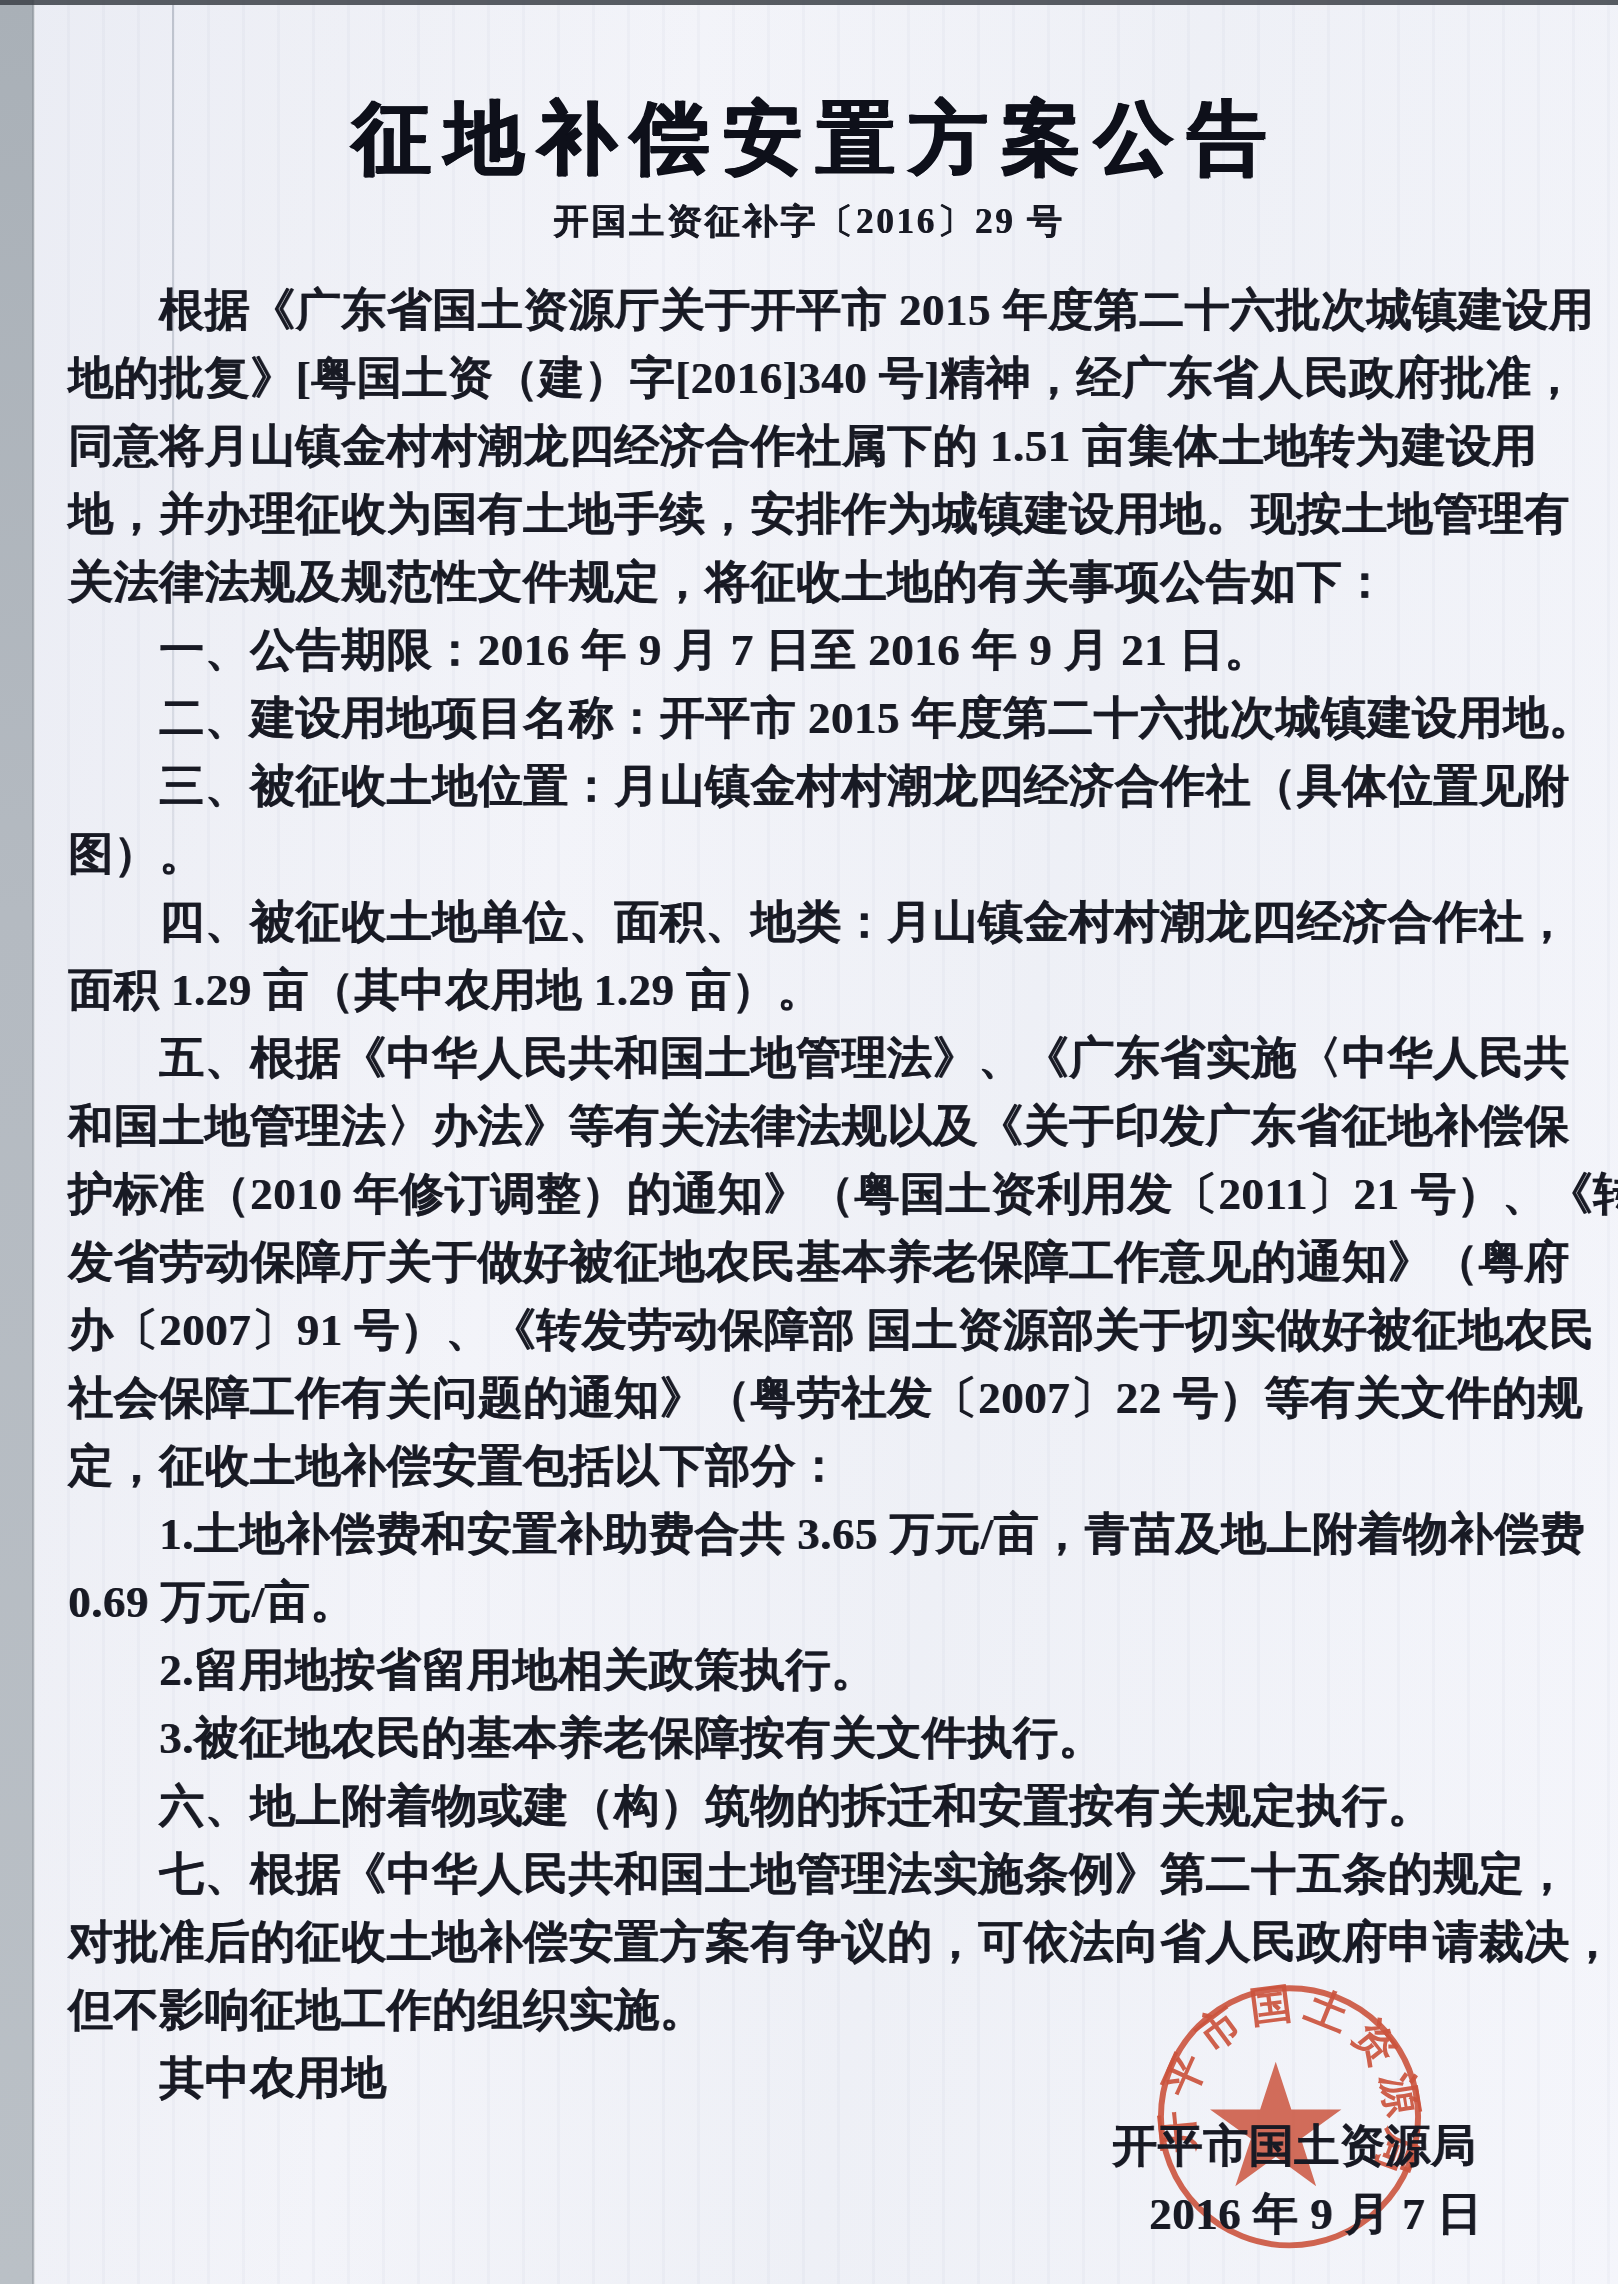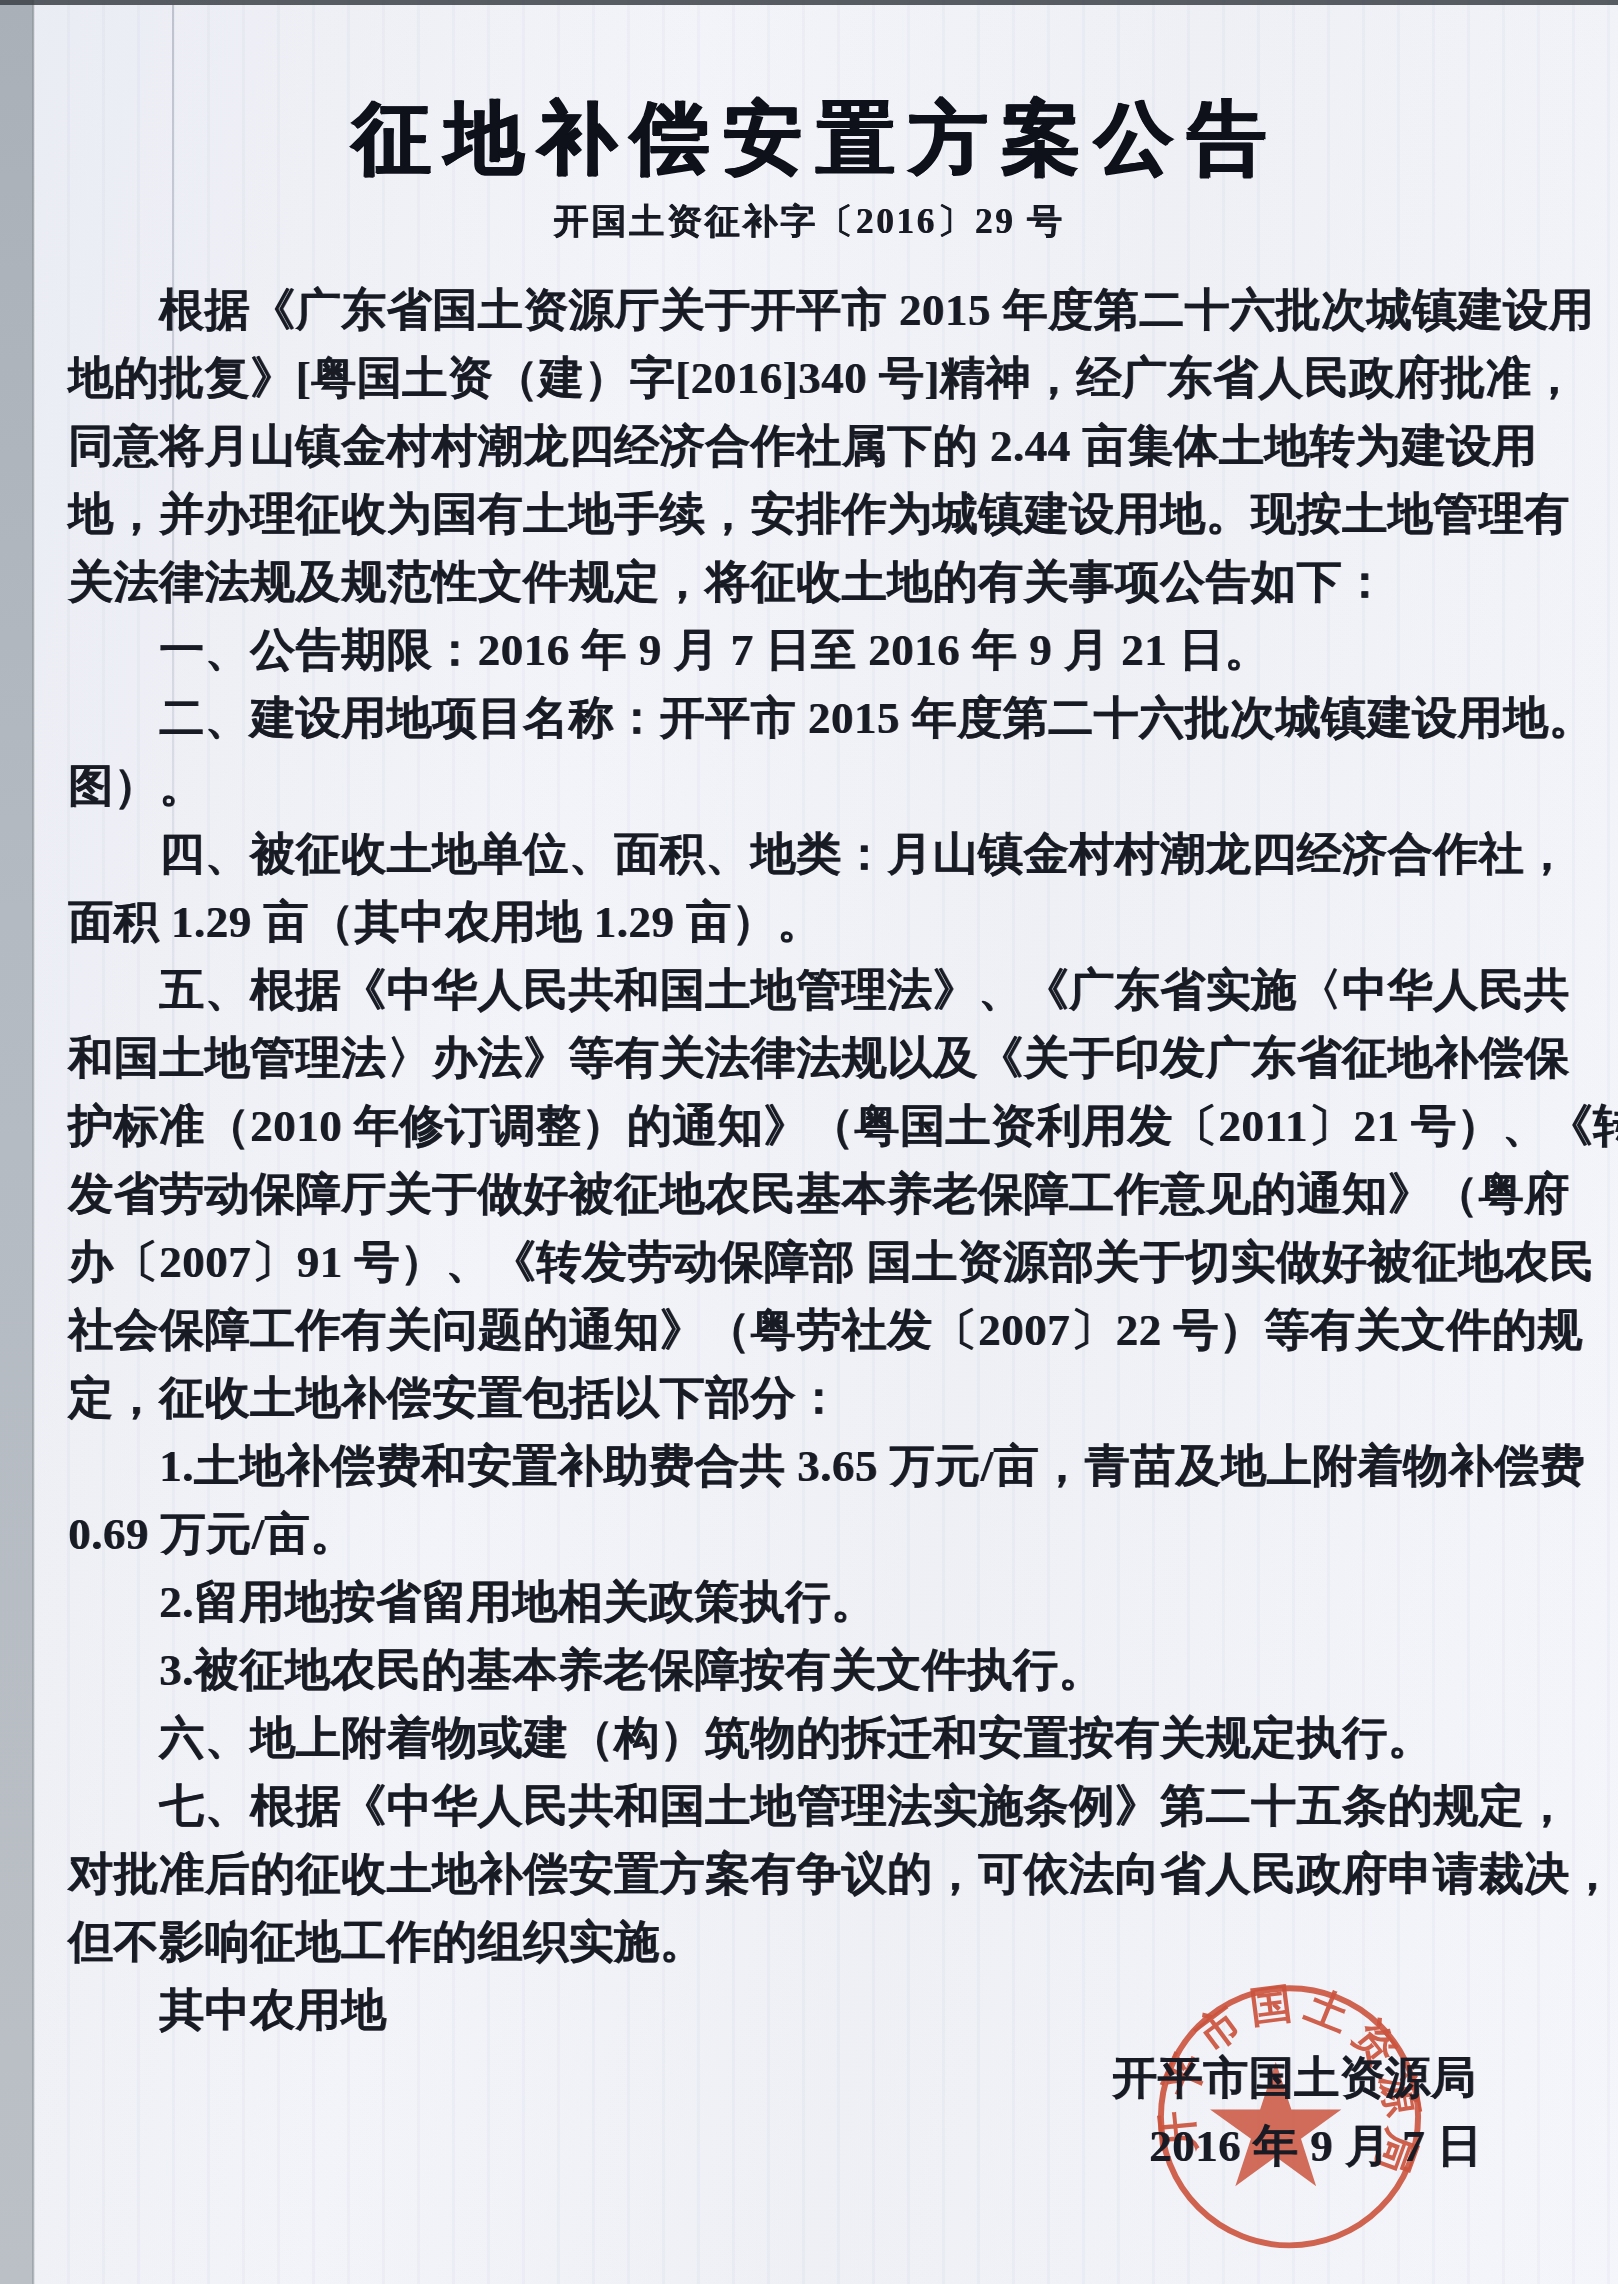--- a/index.html
+++ b/index.html
@@ -108,25 +108,26 @@
       <polygon points="330,265 296,369 187,369 276,433 242,536 330,472 418,536 385,433 473,369 364,369" fill="#c8462e" opacity="0.85"></polygon>
       <path id="sealArc" d="M 158 459 A 215 215 0 1 1 562 459" fill="none"></path>
       <text opacity="0.92">
         <textPath href="#sealArc" xlink:href="#sealArc">开平市国土资源局</textPath>
       </text>
     </svg>
 
     <div class="body">
       <div class="bline">　　根据《广东省国土资源厅关于开平市 2015 年度第二十六批次城镇建设用</div>
       <div class="bline">地的批复》[粤国土资（建）字[2016]340 号]精神，经广东省人民政府批准，</div>
-      <div class="bline">同意将月山镇金村村潮龙四经济合作社属下的 2.44 亩集体土地转为建设用</div>
+      <div class="bline">同意将月山镇金村村潮龙四经济合作社属下的 1.51 亩集体土地转为建设用</div>
       <div class="bline">地，并办理征收为国有土地手续，安排作为城镇建设用地。现按土地管理有</div>
       <div class="bline">关法律法规及规范性文件规定，将征收土地的有关事项公告如下：</div>
       <div class="bline">　　一、公告期限：2016 年 9 月 7 日至 2016 年 9 月 21 日。</div>
       <div class="bline">　　二、建设用地项目名称：开平市 2015 年度第二十六批次城镇建设用地。</div>
+      <div class="bline">　　三、被征收土地位置：月山镇金村村潮龙四经济合作社（具体位置见附</div>
       <div class="bline">图）。</div>
       <div class="bline">　　四、被征收土地单位、面积、地类：月山镇金村村潮龙四经济合作社，</div>
       <div class="bline">面积 1.29 亩（其中农用地 1.29 亩）。</div>
       <div class="bline">　　五、根据《中华人民共和国土地管理法》、《广东省实施〈中华人民共</div>
       <div class="bline">和国土地管理法〉办法》等有关法律法规以及《关于印发广东省征地补偿保</div>
       <div class="bline">护标准（2010 年修订调整）的通知》（粤国土资利用发〔2011〕21 号）、《转</div>
       <div class="bline">发省劳动保障厅关于做好被征地农民基本养老保障工作意见的通知》（粤府</div>
       <div class="bline">办〔2007〕91 号）、《转发劳动保障部 国土资源部关于切实做好被征地农民</div>
       <div class="bline">社会保障工作有关问题的通知》（粤劳社发〔2007〕22 号）等有关文件的规</div>
       <div class="bline">定，征收土地补偿安置包括以下部分：</div>

